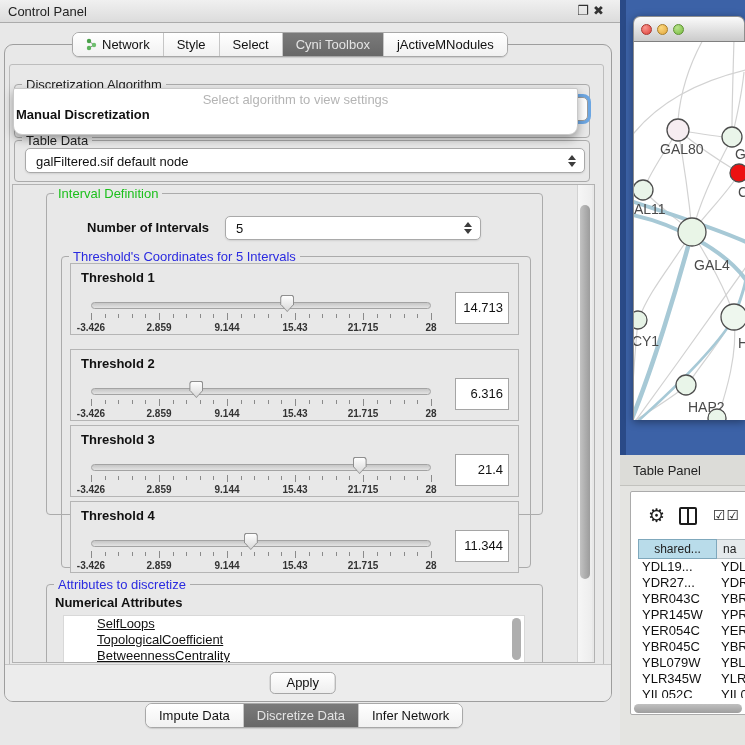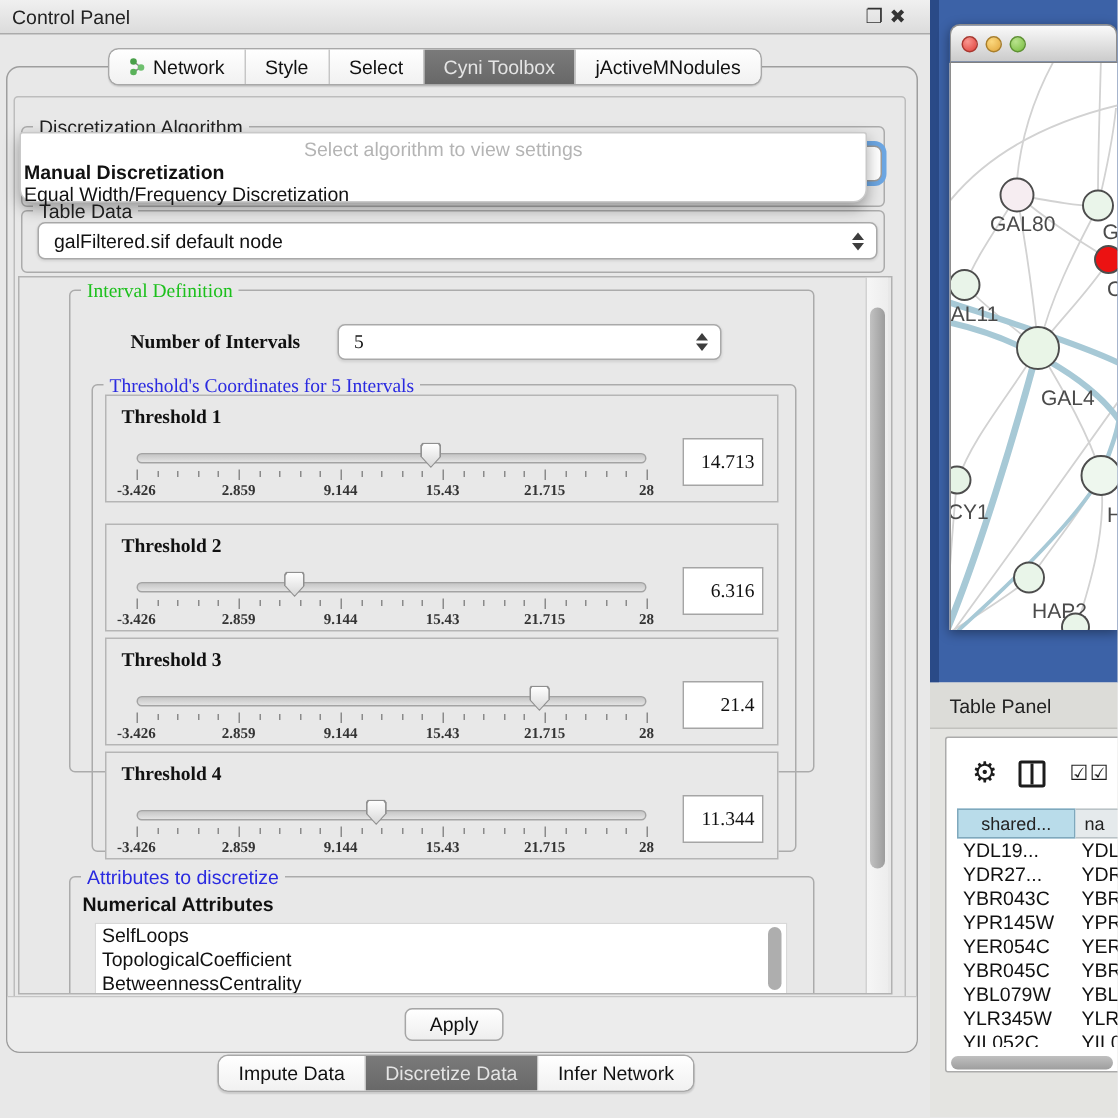--- a/index.html
+++ b/index.html
@@ -65,21 +65,21 @@
   .t-thumb::after{content:"";position:absolute;inset:1px;background:linear-gradient(#fefefe,#d8d8d8);clip-path:polygon(10% 0,90% 0,100% 12%,100% 55%,50% 100%,0 55%,0 12%);}
   .t-ticks{position:absolute;left:0;top:49px;width:340px;height:8px;}
   .tick{position:absolute;width:1px;height:4px;background:#8a8a8a;top:1px;}
   .tick.major{height:7px;top:0;}
   .t-ticklabels{position:absolute;left:0;top:58px;width:340px;height:11px;}
   .ticklab{position:absolute;transform:translateX(-50%);font-size:10px;font-weight:bold;color:#333;white-space:nowrap;}
   .t-value{position:absolute;left:384px;top:28px;width:54px;height:32px;background:#fff;border:1px solid #a5a5a5;font-size:13px;text-align:right;line-height:30px;padding-right:5px;color:#111;}
 
   
   #attr-list{position:absolute;left:16px;top:30px;width:462px;height:86px;background:#fff;border:1px solid #d8d8d8;}
-  .attr-item{padding-left:4px;font-size:13px;height:16px;line-height:16px;color:#111;white-space:nowrap;cursor:default;}
+  .attr-item{padding-left:33px;font-size:13px;height:16px;line-height:16px;color:#111;white-space:nowrap;cursor:default;text-decoration:underline;}
   #attr-scroll{position:absolute;right:3px;top:2px;width:9px;height:42px;border-radius:5px;background:#aeaeae;}
 
   
   #apply-bar{left:5px;top:664px;width:606px;height:37px;background:#ececec;border-top:1px solid #c6c6c6;border-radius:0 0 8px 8px;}
   #apply-btn{position:absolute;left:50%;transform:translateX(-58%);top:7px;width:66px;height:22px;background:linear-gradient(#ffffff,#eeeeee);border:1px solid #a6a6a6;border-radius:5px;font-size:13px;text-align:center;line-height:20px;cursor:default;}
 
   
   #net-area{left:620px;top:0;width:144px;height:455px;background:var(--accent-blue);}
   #net-area .dark-edge{position:absolute;left:0;top:0;width:6px;height:455px;background:#2a4a87;}
   #net-window{position:absolute;left:13px;top:16px;width:112px;height:404px;border-radius:7px 7px 0 0;box-shadow:0 2px 8px rgba(0,0,0,.4);}
@@ -150,37 +150,36 @@
     </div>
 
   <div class="groupbox" style="left:14px;top:84px;width:576px;height:54px;">
     <span class="group-label gl-dark">Discretization Algorithm</span>
   </div>
   <div id="focus-combo" class="abs"></div>
 
   <div id="algo-popup" class="abs">
     <div class="ph">Select algorithm to view settings</div>
   <div class="popup-item" style="top: 18px; font-weight: bold;">Manual Discretization</div>
-      <div class="popup-item" style="top: 33px; font-weight: normal;">Equal Width/Frequency Discretization</div>
     </div>
 
   <div class="groupbox" style="left:14px;top:140px;width:576px;height:42px;">
     <span class="group-label gl-dark">Table Data</span>
     <div class="combo" style="left:10px;top:7px;width:560px;height:25px;">
       <span class="cv">galFiltered.sif default node</span>
       <span class="stepper">
           <span class="arr-up"></span>
           <span class="arr-dn"></span>
         </span>
     </div>
   </div>
 
   <div id="viewport" class="abs">
 
-    <div class="groupbox" style="left:33px;top:8px;width:497px;height:322px;font-family:Liberation Serif, serif;">
+    <div class="groupbox" style="left:33px;top:8px;width:497px;height:322px;">
       <span class="group-label gl-green">Interval Definition</span>
 
       <div style="position:absolute;left:40px;top:26px;font-size:13px;font-weight:bold;">Number of Intervals</div>
       <div class="combo" style="left:178px;top:22px;width:256px;height:24px;">
         <span class="cv">5</span>
         <span class="stepper">
             <span class="arr-up"></span>
             <span class="arr-dn"></span>
           </span>
       </div>

